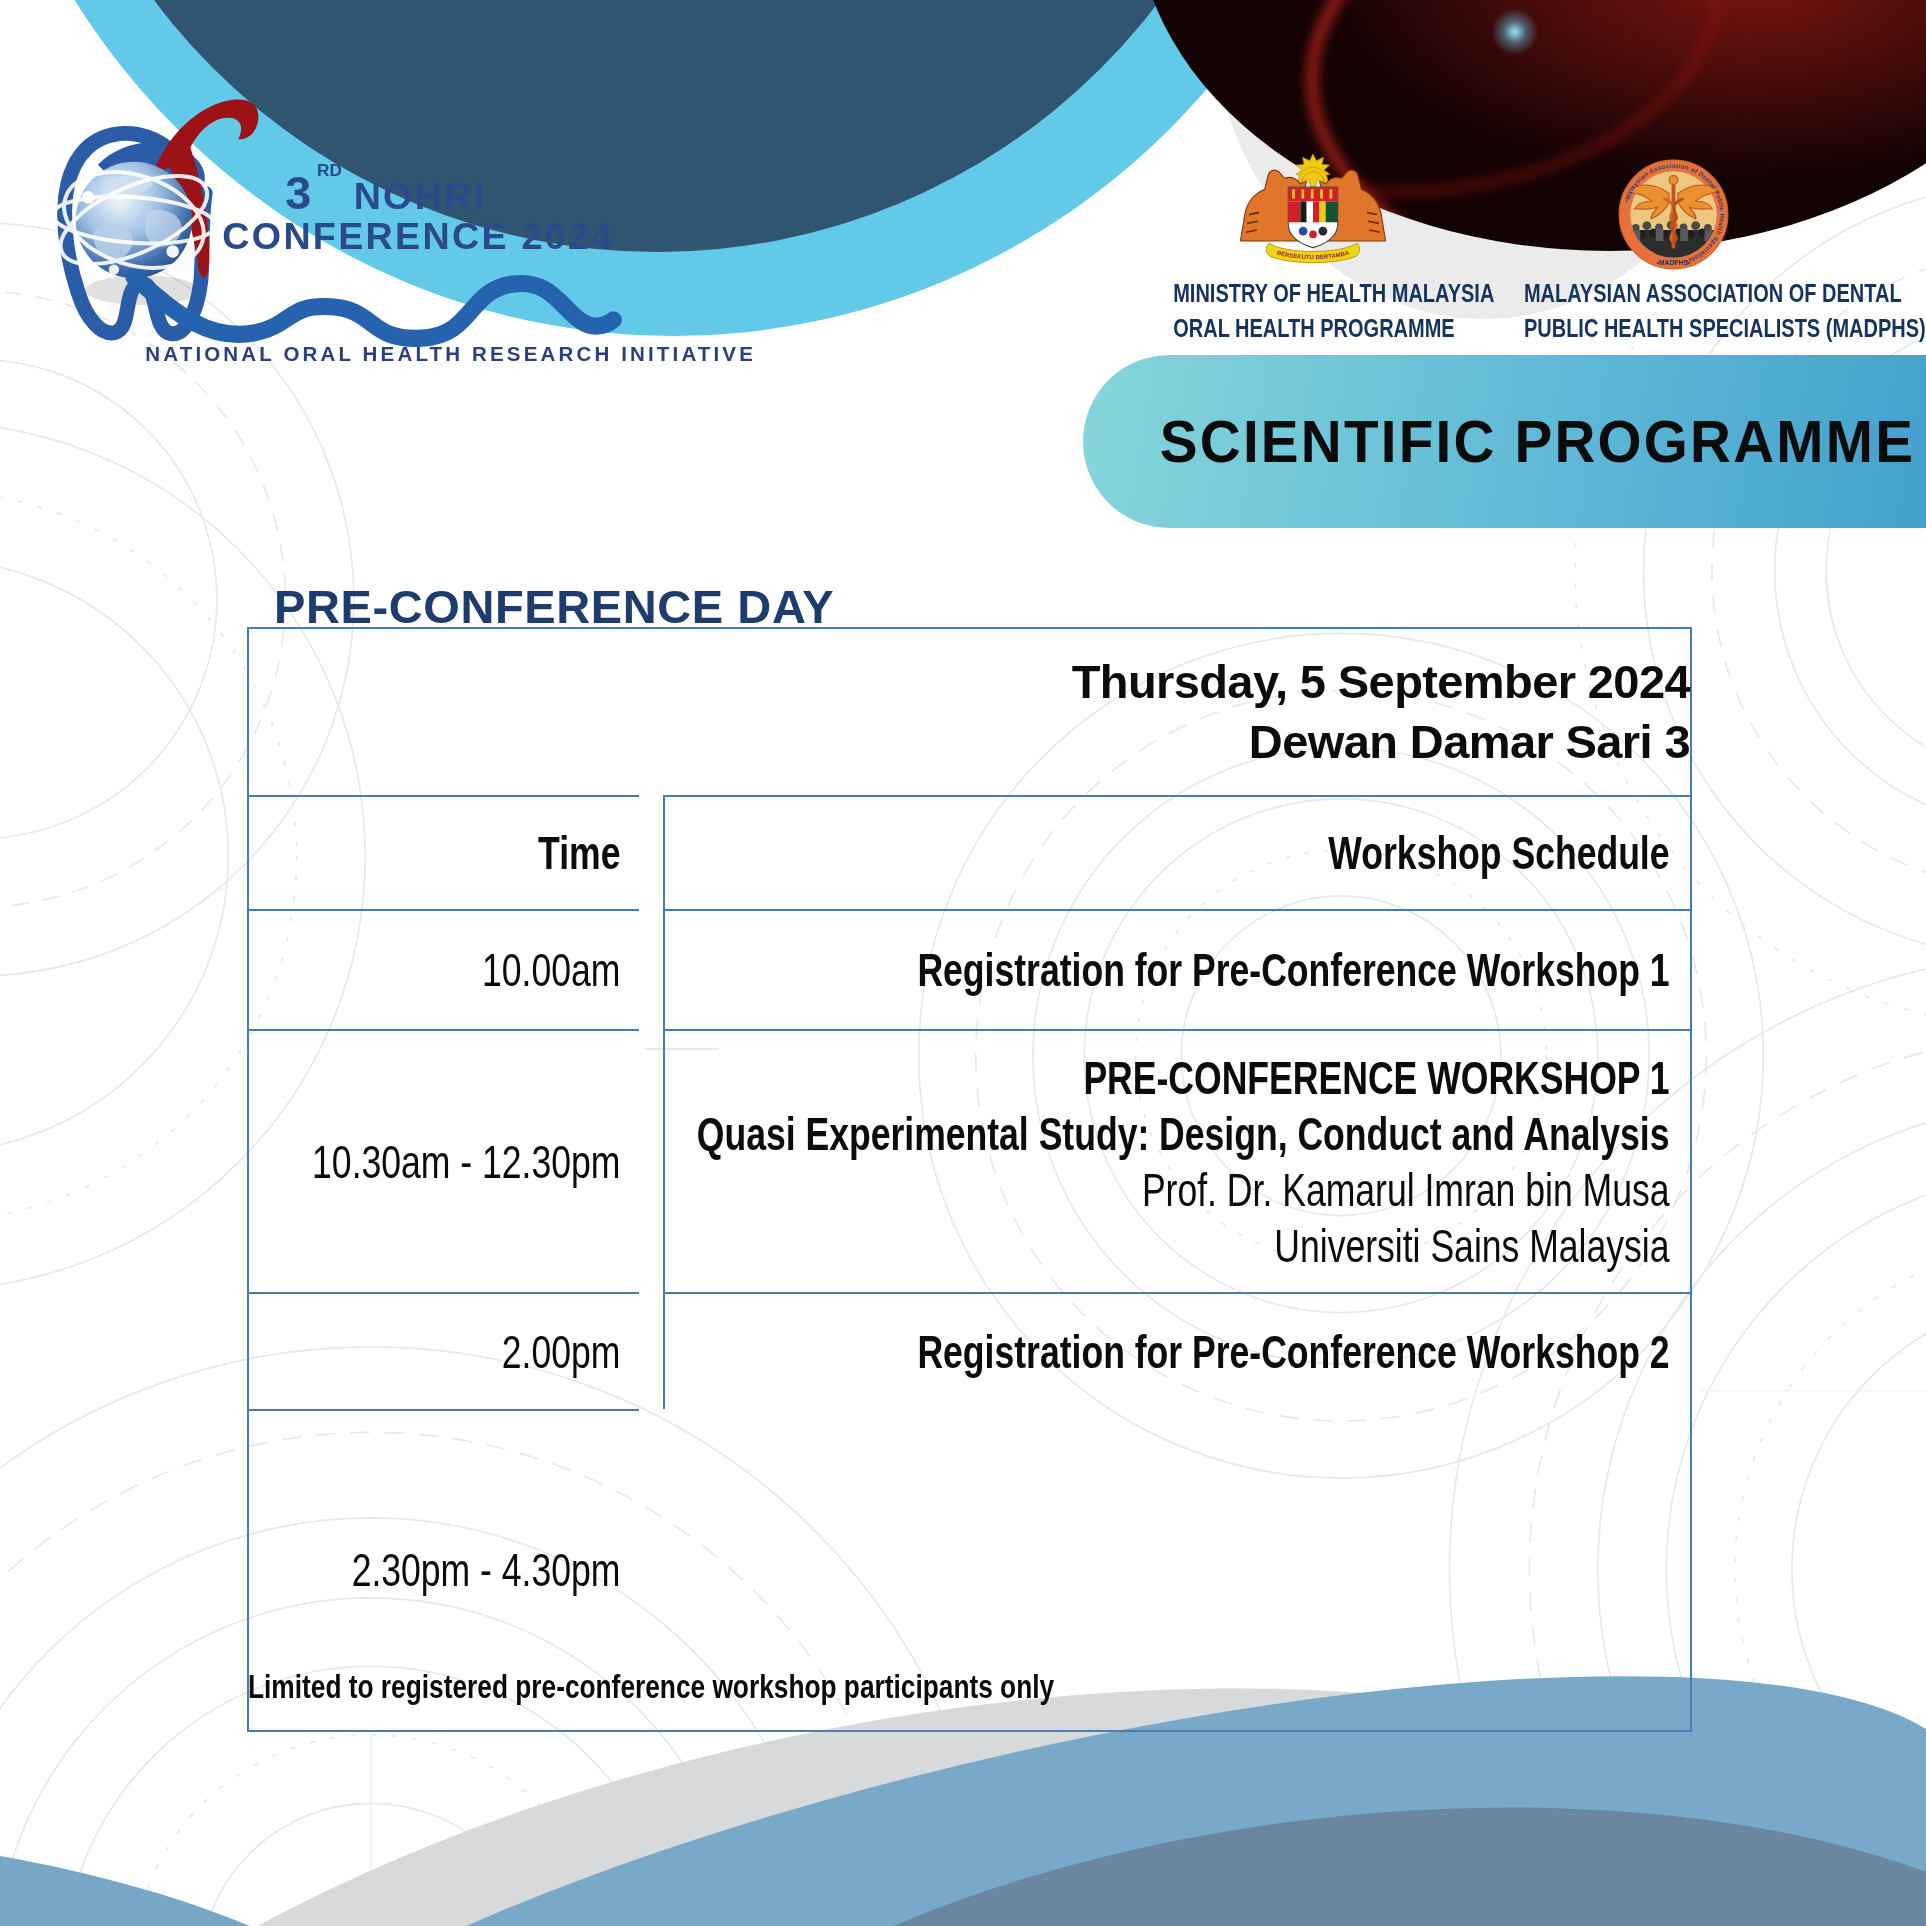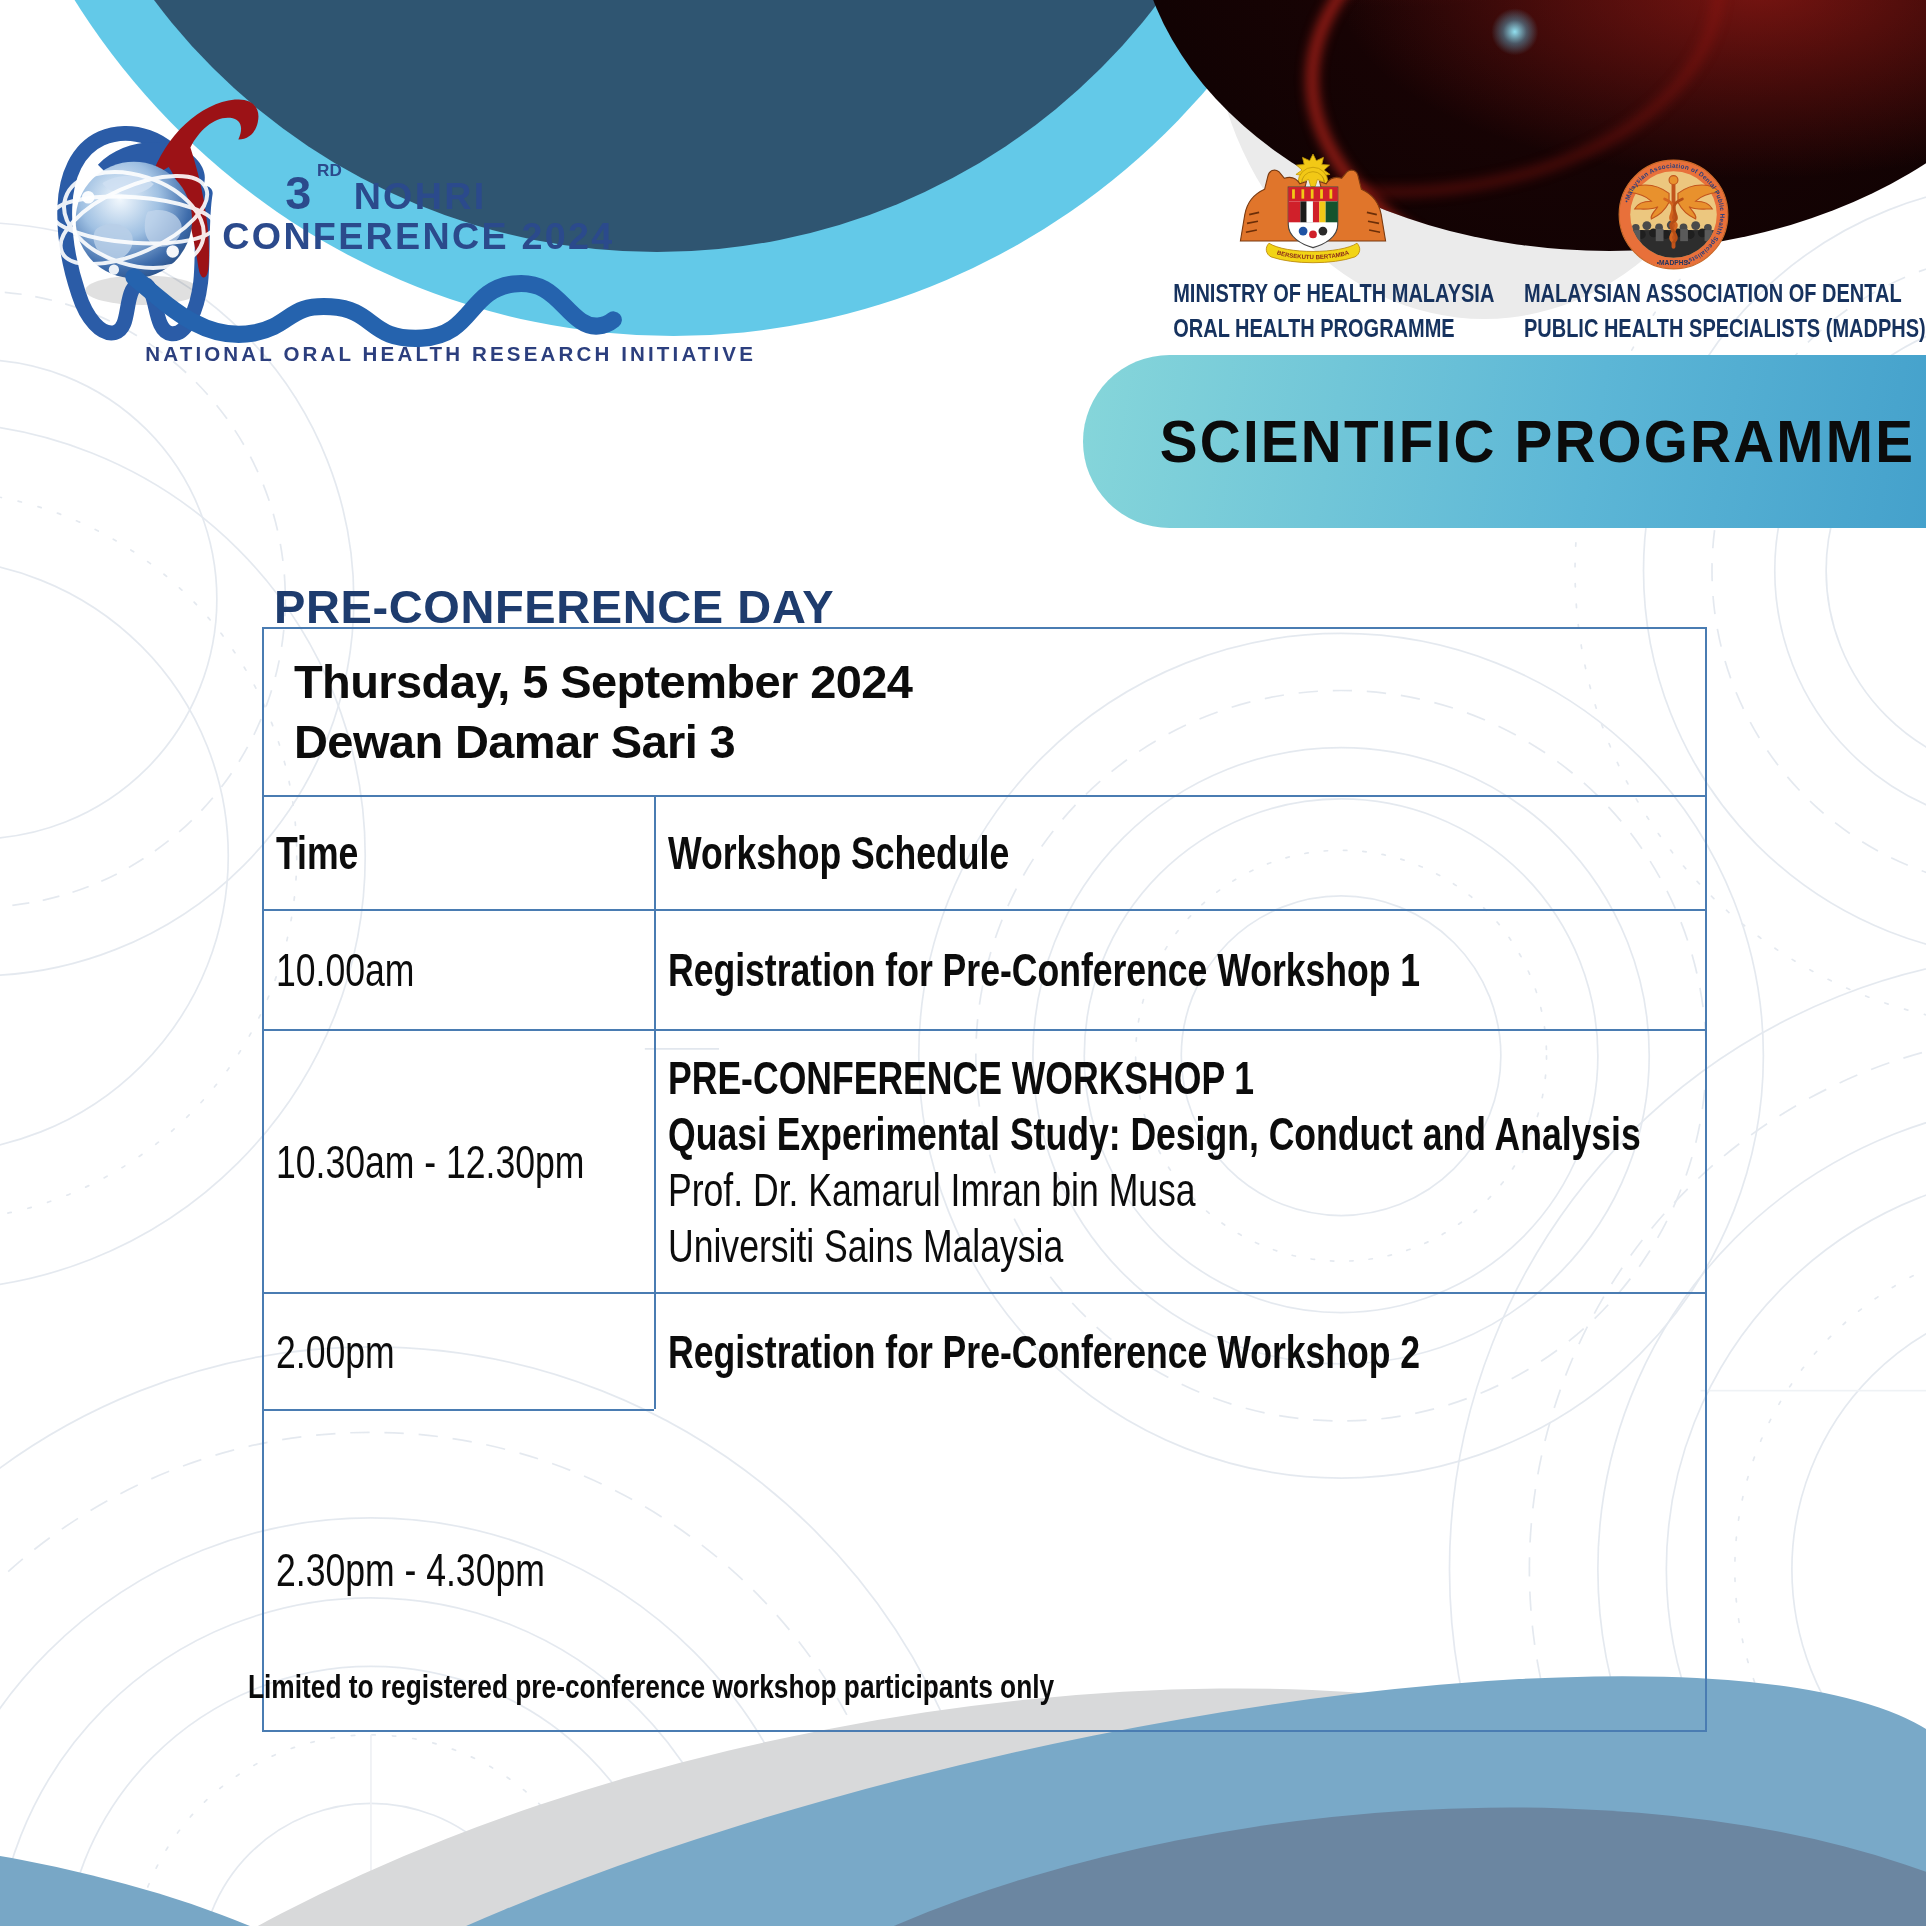--- a/index.html
+++ b/index.html
@@ -48,30 +48,30 @@
           background:linear-gradient(100deg,#86d6da 0%,#5cb6d6 55%,#3f9cc9 100%);
           display:flex;align-items:center;}
   .banner-title{color:#0b0b0b;font-weight:bold;font-size:59px;letter-spacing:2.3px;
                 padding-left:80px;white-space:nowrap;transform:scaleX(.96);transform-origin:left center;}
 
   
   .section-title{left:274px;top:551px;color:#1e3c6e;font-weight:bold;font-size:47px;
                  letter-spacing:0.6px;white-space:nowrap;margin-top:28px;}
 
   
-  .table{left:262px;top:627px;width:1445px;height:1105px;border:2.3px solid #4a7cb2;
+  .table{left:247px;top:627px;width:1445px;height:1105px;border:2.3px solid #4a7cb2;
          display:grid;grid-template-columns:390px 1051px;
-         grid-template-rows:166px 114px 120px 263px 117px 320px;}
+         grid-template-rows:166px 114px 120px 263px 117px 320px;text-align:right;}
   .cell{position:relative;display:flex;flex-direction:column;justify-content:center;color:#0c0c0c;}
   .cell.topline{border-top:2.9px solid #4a7cb2;padding-left:12px;}
   .cell.leftline{border-left:2.3px solid #4a7cb2;}
   .cell.head{grid-column:1/3;padding-left:30px;}
   .dt{font-size:47px;font-weight:bold;line-height:60px;letter-spacing:-0.6px;white-space:nowrap;}
   .c1{padding-left:30px;}
-  .c2{padding-left:23px;}
+  .c2{padding-left:23px;margin-left:24px;}
   .sq1{width:465px;transform:scaleX(.773);transform-origin:left center;}
   .sq2{width:1284px;transform:scaleX(.773);transform-origin:left center;}
   .ln{font-size:46px;line-height:56px;letter-spacing:0px;}
   .b{font-weight:bold;}
 
   
   .footer-note{left:248px;top:1667px;}
   .footer-note .sqf{width:1256px;transform:scaleX(.773);transform-origin:left center;
       font-size:34px;font-weight:bold;color:#0b0b0b;}
 </style>

